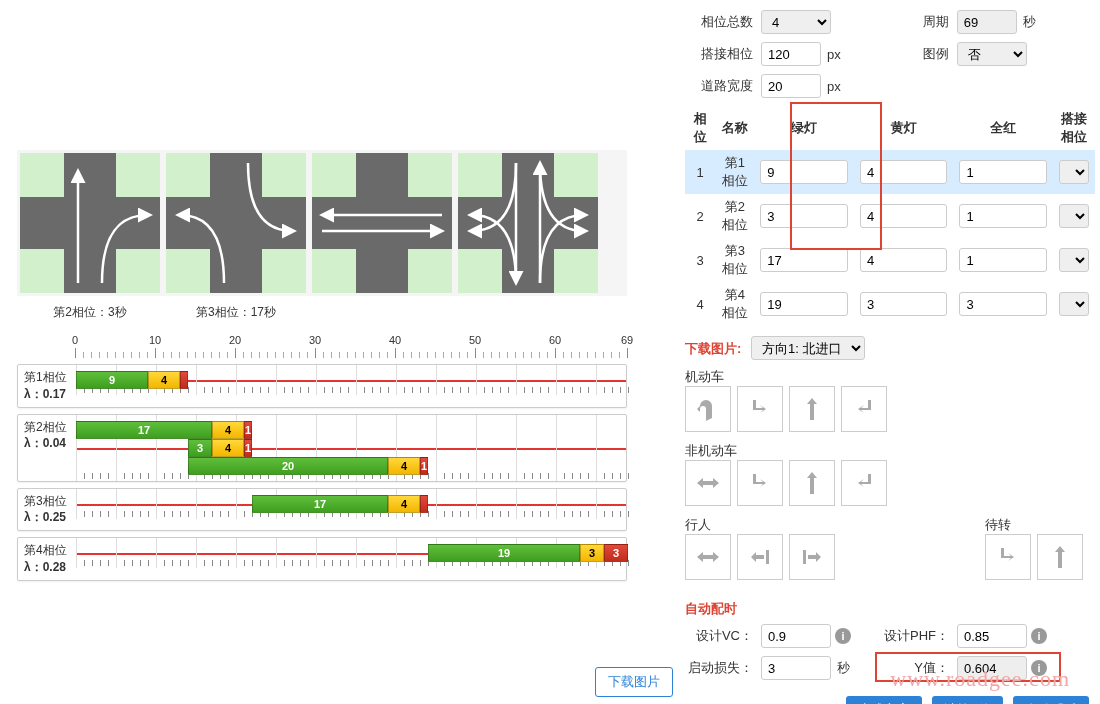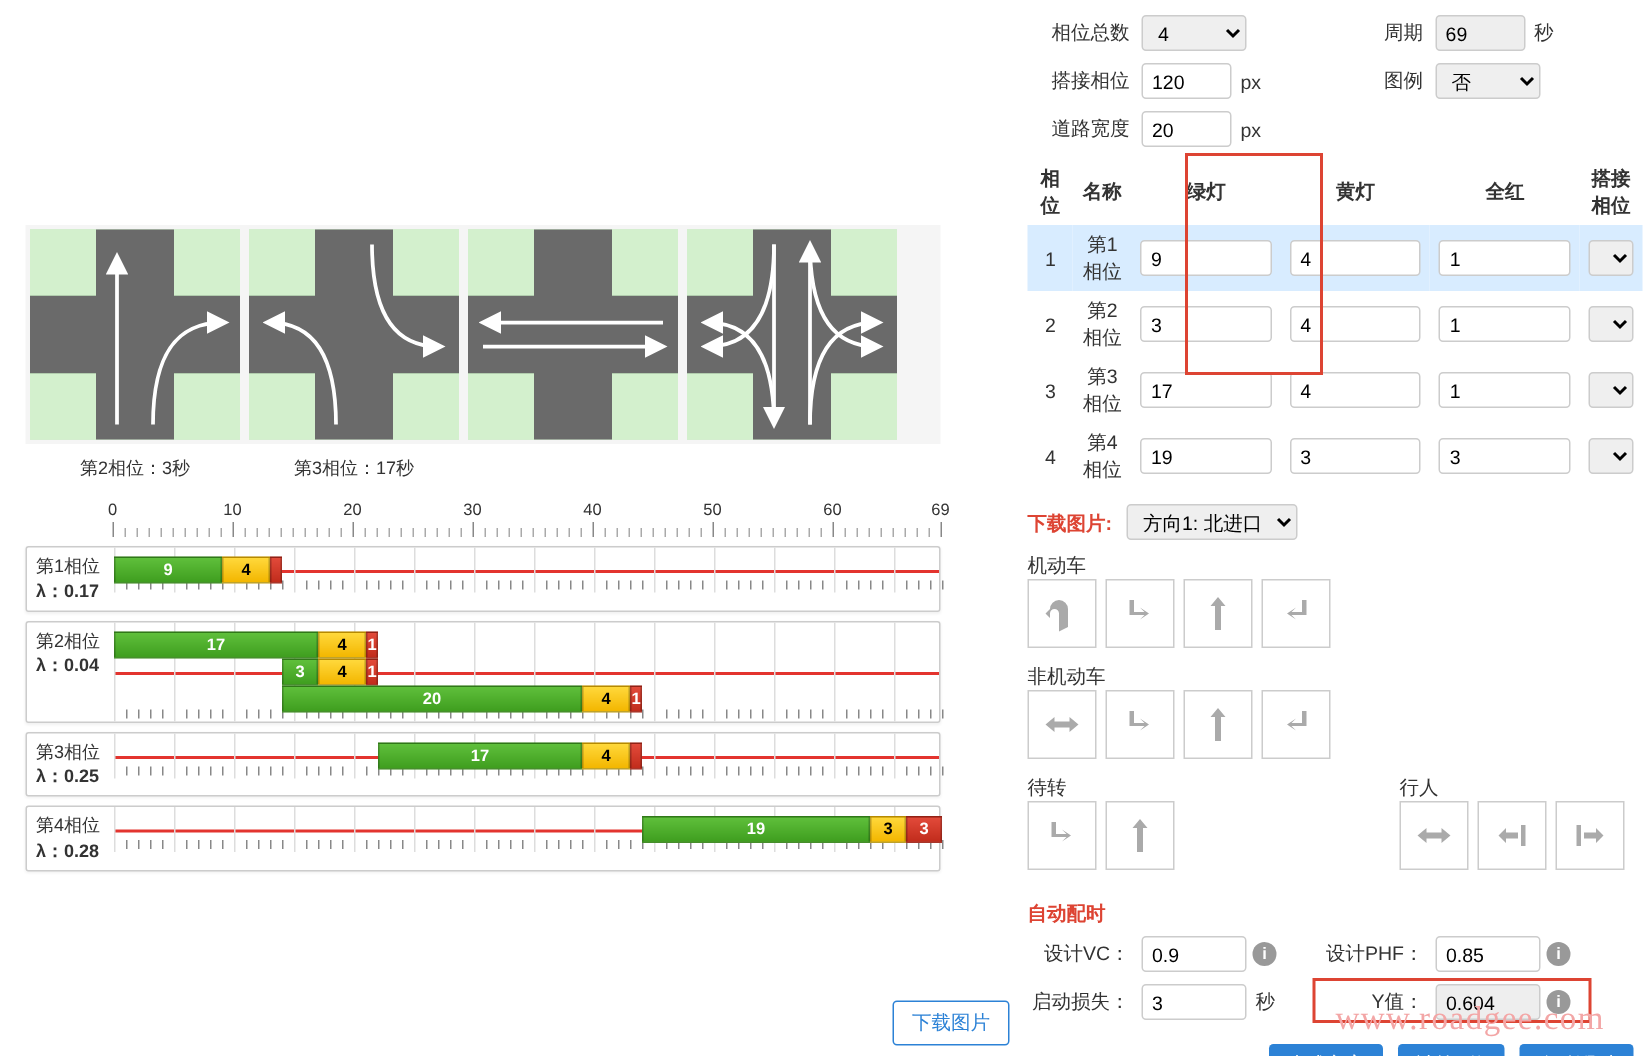--- a/index.html
+++ b/index.html
@@ -690,50 +690,50 @@
       </div>
     <div class="icon-btn">
         <svg viewBox="0 0 30 30">
           <path d="M22 6v10h-10l3 3-6-4 6-4-3 3h7v-8z"></path>
         </svg>
       </div>
   </div>
 
   <div style="display:flex;gap:150px">
     <div>
+      <div>行人</div>
+      <div class="icon-row">
+        <div class="icon-btn">
+            <svg viewBox="0 0 30 30">
+              <path d="M4 15l6-5v3h10v-3l6 5-6 5v-3h-10v3z"></path>
+            </svg>
+          </div>
+        <div class="icon-btn">
+            <svg viewBox="0 0 30 30">
+              <path d="M6 15l5-5v3h8v4h-8v3z M21 8h3v14h-3z"></path>
+            </svg>
+          </div>
+        <div class="icon-btn">
+            <svg viewBox="0 0 30 30">
+              <path d="M24 15l-5-5v3h-8v4h8v3z M6 8h3v14h-3z"></path>
+            </svg>
+          </div>
+      </div>
+    </div>
+    <div>
       <div>待转</div>
       <div class="icon-row">
         <div class="icon-btn">
             <svg viewBox="0 0 30 30">
               <path d="M8 6v10h10l-3 3 6-4-6-4 3 3h-7v-8z"></path>
             </svg>
           </div>
         <div class="icon-btn">
             <svg viewBox="0 0 30 30">
               <path d="M15 4l5 6h-3v16h-4v-16h-3z"></path>
-            </svg>
-          </div>
-      </div>
-    </div>
-    <div>
-      <div>行人</div>
-      <div class="icon-row">
-        <div class="icon-btn">
-            <svg viewBox="0 0 30 30">
-              <path d="M4 15l6-5v3h10v-3l6 5-6 5v-3h-10v3z"></path>
-            </svg>
-          </div>
-        <div class="icon-btn">
-            <svg viewBox="0 0 30 30">
-              <path d="M6 15l5-5v3h8v4h-8v3z M21 8h3v14h-3z"></path>
-            </svg>
-          </div>
-        <div class="icon-btn">
-            <svg viewBox="0 0 30 30">
-              <path d="M24 15l-5-5v3h-8v4h8v3z M6 8h3v14h-3z"></path>
             </svg>
           </div>
       </div>
     </div>
   </div>
 
   <div class="sect-title">自动配时</div>
   <div style="display:flex;gap:30px;position:relative">
     <div>
       <div class="row">

